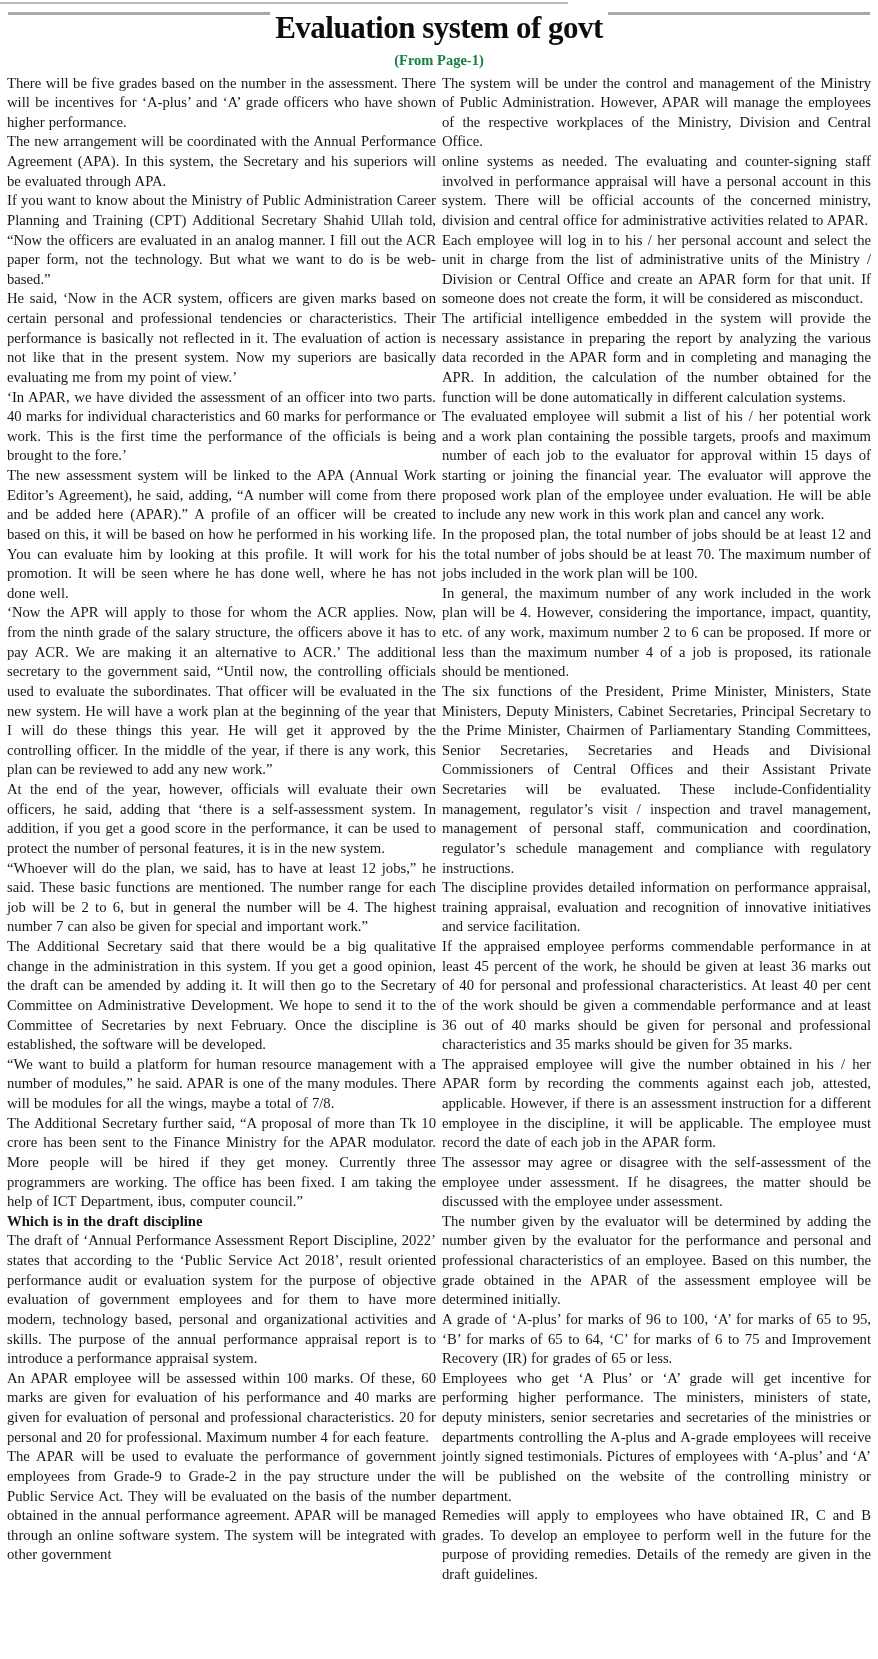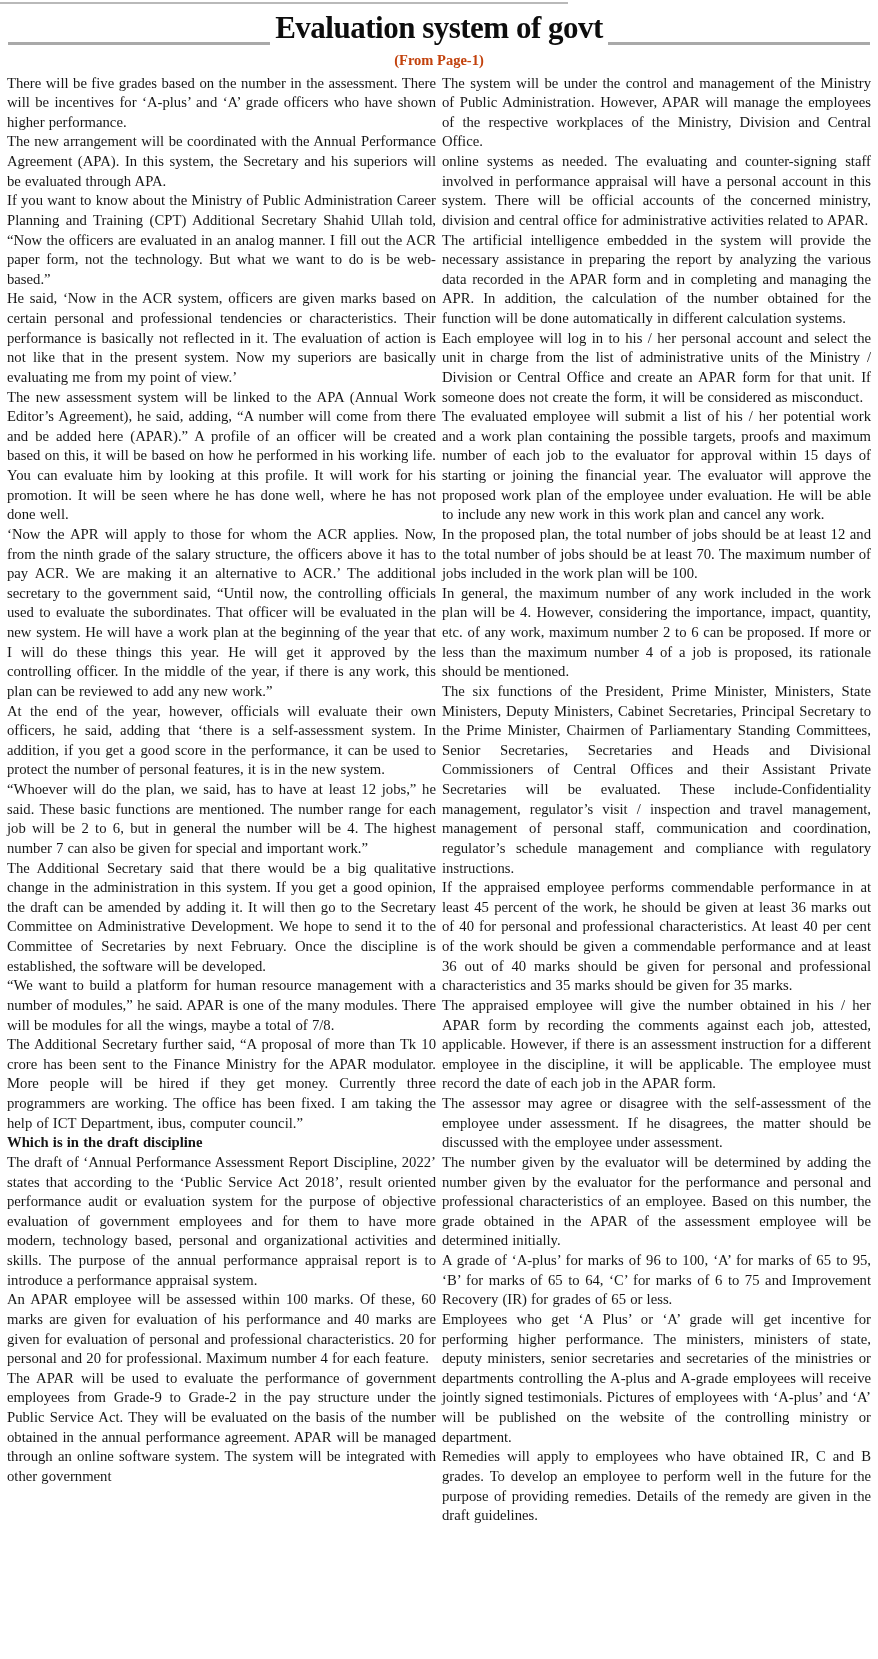--- a/index.html
+++ b/index.html
@@ -20,21 +20,21 @@
   .top-partial-rule {
     position: absolute;
     top: 2px;
     left: 0;
     width: 568px;
     height: 2px;
     background: #b9b9b9;
   }
   .masthead {
     display: flex;
-    align-items: flex-end;
+    align-items: flex-start;
     gap: 5px;
     padding: 12px 8px 0 8px;
   }
   .masthead .rule {
     flex: 1;
     height: 3px;
     background: #a9a9a9;
   }
   .headline {
     margin: 0;
@@ -43,21 +43,21 @@
     font-weight: bold;
     letter-spacing: -0.5px;
     white-space: nowrap;
     color: #0d0d0d;
   }
   .subtitle {
     text-align: center;
     font-weight: bold;
     font-size: 14.5px;
     margin: 7px 0 5px 0;
-    color: #c2410c;
+    color: #15803d;
   }
   .columns {
     display: flex;
     gap: 6px;
     padding: 0 7px;
   }
   .col {
     flex: 1;
     min-width: 0;
     text-align: justify;
@@ -87,41 +87,43 @@
   </div>
 
   <div class="subtitle">(From Page-1)</div>
 
   <div class="columns">
     <div class="col">
         <p class="para">There will be five grades based on the number in the assessment. There will be incentives for ‘A-plus’ and ‘A’ grade officers who have shown higher performance.</p>
         <p class="para">The new arrangement will be coordinated with the Annual Performance Agreement (APA). In this system, the Secretary and his superiors will be evaluated through APA.</p>
         <p class="para">If you want to know about the Ministry of Public Administration Career Planning and Training (CPT) Additional Secretary Shahid Ullah told, “Now the officers are evaluated in an analog manner. I fill out the ACR paper form, not the technology. But what we want to do is be web-based.”</p>
         <p class="para">He said, ‘Now in the ACR system, officers are given marks based on certain personal and professional tendencies or characteristics. Their performance is basically not reflected in it. The evaluation of action is not like that in the present system. Now my superiors are basically evaluating me from my point of view.’</p>
+        <p class="para">‘In APAR, we have divided the assessment of an officer into two parts. 40 marks for individual characteristics and 60 marks for performance or work. This is the first time the performance of the officials is being brought to the fore.’</p>
         <p class="para">The new assessment system will be linked to the APA (Annual Work Editor’s Agreement), he said, adding, “A number will come from there and be added here (APAR).” A profile of an officer will be created based on this, it will be based on how he performed in his working life. You can evaluate him by looking at this profile. It will work for his promotion. It will be seen where he has done well, where he has not done well.</p>
         <p class="para">‘Now the APR will apply to those for whom the ACR applies. Now, from the ninth grade of the salary structure, the officers above it has to pay ACR. We are making it an alternative to ACR.’ The additional secretary to the government said, “Until now, the controlling officials used to evaluate the subordinates. That officer will be evaluated in the new system. He will have a work plan at the beginning of the year that I will do these things this year. He will get it approved by the controlling officer. In the middle of the year, if there is any work, this plan can be reviewed to add any new work.”</p>
         <p class="para">At the end of the year, however, officials will evaluate their own officers, he said, adding that ‘there is a self-assessment system. In addition, if you get a good score in the performance, it can be used to protect the number of personal features, it is in the new system.</p>
         <p class="para">“Whoever will do the plan, we said, has to have at least 12 jobs,” he said. These basic functions are mentioned. The number range for each job will be 2 to 6, but in general the number will be 4. The highest number 7 can also be given for special and important work.”</p>
         <p class="para">The Additional Secretary said that there would be a big qualitative change in the administration in this system. If you get a good opinion, the draft can be amended by adding it. It will then go to the Secretary Committee on Administrative Development. We hope to send it to the Committee of Secretaries by next February. Once the discipline is established, the software will be developed.</p>
         <p class="para">“We want to build a platform for human resource management with a number of modules,” he said. APAR is one of the many modules. There will be modules for all the wings, maybe a total of 7/8.</p>
         <p class="para">The Additional Secretary further said, “A proposal of more than Tk 10 crore has been sent to the Finance Ministry for the APAR modulator. More people will be hired if they get money. Currently three programmers are working. The office has been fixed. I am taking the help of ICT Department, ibus, computer council.”</p>
         <p class="para para-heading">Which is in the draft discipline</p>
         <p class="para">The draft of ‘Annual Performance Assessment Report Discipline, 2022’ states that according to the ‘Public Service Act 2018’, result oriented performance audit or evaluation system for the purpose of objective evaluation of government employees and for them to have more modern, technology based, personal and organizational activities and skills. The purpose of the annual performance appraisal report is to introduce a performance appraisal system.</p>
         <p class="para">An APAR employee will be assessed within 100 marks. Of these, 60 marks are given for evaluation of his performance and 40 marks are given for evaluation of personal and professional characteristics. 20 for personal and 20 for professional. Maximum number 4 for each feature.</p>
         <p class="para">The APAR will be used to evaluate the performance of government employees from Grade-9 to Grade-2 in the pay structure under the Public Service Act. They will be evaluated on the basis of the number obtained in the annual performance agreement. APAR will be managed through an online software system. The system will be integrated with other government</p>
       </div>
     <div class="col">
         <p class="para">The system will be under the control and management of the Ministry of Public Administration. However, APAR will manage the employees of the respective workplaces of the Ministry, Division and Central Office.</p>
         <p class="para">online systems as needed. The evaluating and counter-signing staff involved in performance appraisal will have a personal account in this system. There will be official accounts of the concerned ministry, division and central office for administrative activities related to APAR.</p>
+        <p class="para">Each employee will log in to his / her personal account and select the unit in charge from the list of administrative units of the Ministry / Division or Central Office and create an APAR form for that unit. If someone does not create the form, it will be considered as misconduct.</p>
         <p class="para">The artificial intelligence embedded in the system will provide the necessary assistance in preparing the report by analyzing the various data recorded in the APAR form and in completing and managing the APR. In addition, the calculation of the number obtained for the function will be done automatically in different calculation systems.</p>
-        <p class="para">Each employee will log in to his / her personal account and select the unit in charge from the list of administrative units of the Ministry / Division or Central Office and create an APAR form for that unit. If someone does not create the form, it will be considered as misconduct.</p>
         <p class="para">The evaluated employee will submit a list of his / her potential work and a work plan containing the possible targets, proofs and maximum number of each job to the evaluator for approval within 15 days of starting or joining the financial year. The evaluator will approve the proposed work plan of the employee under evaluation. He will be able to include any new work in this work plan and cancel any work.</p>
         <p class="para">In the proposed plan, the total number of jobs should be at least 12 and the total number of jobs should be at least 70. The maximum number of jobs included in the work plan will be 100.</p>
         <p class="para">In general, the maximum number of any work included in the work plan will be 4. However, considering the importance, impact, quantity, etc. of any work, maximum number 2 to 6 can be proposed. If more or less than the maximum number 4 of a job is proposed, its rationale should be mentioned.</p>
         <p class="para">The six functions of the President, Prime Minister, Ministers, State Ministers, Deputy Ministers, Cabinet Secretaries, Principal Secretary to the Prime Minister, Chairmen of Parliamentary Standing Committees, Senior Secretaries, Secretaries and Heads and Divisional Commissioners of Central Offices and their Assistant Private Secretaries will be evaluated. These include-Confidentiality management, regulator’s visit / inspection and travel management, management of personal staff, communication and coordination, regulator’s schedule management and compliance with regulatory instructions.</p>
+        <p class="para">The discipline provides detailed information on performance appraisal, training appraisal, evaluation and recognition of innovative initiatives and service facilitation.</p>
         <p class="para">If the appraised employee performs commendable performance in at least 45 percent of the work, he should be given at least 36 marks out of 40 for personal and professional characteristics. At least 40 per cent of the work should be given a commendable performance and at least 36 out of 40 marks should be given for personal and professional characteristics and 35 marks should be given for 35 marks.</p>
         <p class="para">The appraised employee will give the number obtained in his / her APAR form by recording the comments against each job, attested, applicable. However, if there is an assessment instruction for a different employee in the discipline, it will be applicable. The employee must record the date of each job in the APAR form.</p>
         <p class="para">The assessor may agree or disagree with the self-assessment of the employee under assessment. If he disagrees, the matter should be discussed with the employee under assessment.</p>
         <p class="para">The number given by the evaluator will be determined by adding the number given by the evaluator for the performance and personal and professional characteristics of an employee. Based on this number, the grade obtained in the APAR of the assessment employee will be determined initially.</p>
         <p class="para">A grade of ‘A-plus’ for marks of 96 to 100, ‘A’ for marks of 65 to 95, ‘B’ for marks of 65 to 64, ‘C’ for marks of 6 to 75 and Improvement Recovery (IR) for grades of 65 or less.</p>
         <p class="para">Employees who get ‘A Plus’ or ‘A’ grade will get incentive for performing higher performance. The ministers, ministers of state, deputy ministers, senior secretaries and secretaries of the ministries or departments controlling the A-plus and A-grade employees will receive jointly signed testimonials. Pictures of employees with ‘A-plus’ and ‘A’ will be published on the website of the controlling ministry or department.</p>
         <p class="para">Remedies will apply to employees who have obtained IR, C and B grades. To develop an employee to perform well in the future for the purpose of providing remedies. Details of the remedy are given in the draft guidelines.</p>
       </div>
   </div>
 

